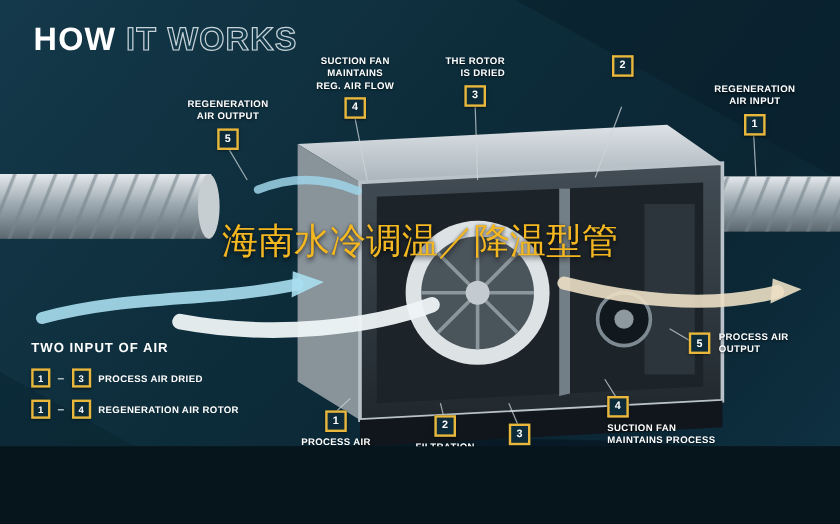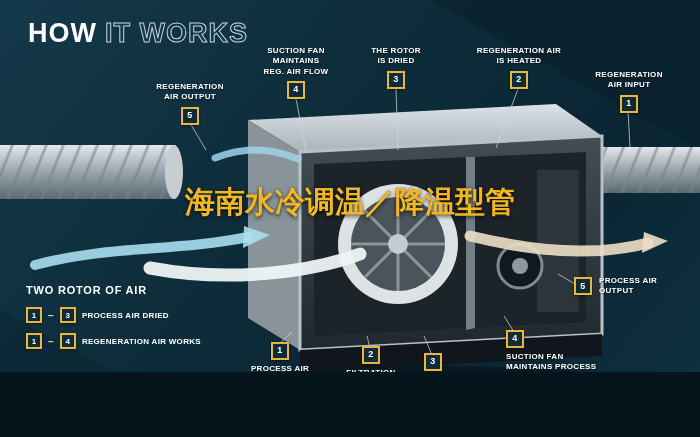--- a/index.html
+++ b/index.html
@@ -14,31 +14,31 @@
   .header .t-bold{color:#ffffff;}
   .header .t-light{color:#12394a;-webkit-text-stroke:1px #c8d3d9;margin-left:8px;}
   .callout{position:absolute;z-index:4;display:flex;flex-direction:column;align-items:center;gap:4px;
     color:#ffffff;font-size:8px;font-weight:bold;letter-spacing:.3px;text-align:center;line-height:1.3;}
   .callout .lbl{white-space:pre-line;text-shadow:0 1px 2px rgba(0,0,0,.6);}
   .badge{flex:0 0 auto;width:14px;height:14px;border:2px solid #e9b73b;background:#0d2b38;color:#ffffff;
     display:flex;align-items:center;justify-content:center;font-size:9px;font-weight:bold;box-shadow:0 1px 2px rgba(0,0,0,.5);}
   .callout.row{flex-direction:row;align-items:center;gap:7px;text-align:left;}
   .callout.align-start{align-items:flex-start;text-align:left;}
   .overlay-title{position:absolute;left:0;right:0;top:182px;z-index:5;text-align:center;
-    font-size:30px;line-height:1.3;font-weight:bold;color:#f3b722;
+    font-size:30px;line-height:1.3;font-weight:normal;color:#f3b722;
     text-shadow:0 2px 4px rgba(0,0,0,.6),0 0 2px rgba(0,0,0,.45);}
   .legend{position:absolute;left:26px;top:284px;z-index:4;color:#fff;}
   .legend .legend-heading{font-size:11px;font-weight:bold;letter-spacing:.8px;margin-bottom:11px;}
   .legend .legend-row{display:flex;align-items:center;gap:6px;margin-bottom:10px;font-size:8px;font-weight:bold;letter-spacing:.3px;}
   .legend .badge{width:12px;height:12px;font-size:8px;}
   .legend .dash{color:#cfd9de;font-size:10px;}
   
   #c5L{left:140px;top:82px;width:100px;}
   #c4T{left:252px;top:46px;width:88px;}
-  #c3T{left:360px;top:46px;width:72px;}
+  #c3T{left:360px;top:46px;width:72px;text-align:right;}
   #c2T{left:476px;top:46px;width:86px;}
   #c1T{left:586px;top:70px;width:86px;}
   #c5R{left:574px;top:276px;width:120px;}
   #c4B{left:506px;top:330px;width:108px;}
   #c3B{left:424px;top:353px;width:104px;}
   #c2B{left:340px;top:346px;width:62px;}
   #c1B{left:244px;top:342px;width:72px;}
 </style>
 </head>
 <body>
@@ -149,22 +149,20 @@
 MAINTAINS
 REG. AIR FLOW</span>
     <span class="badge">4</span>
   </div>
   <div class="callout" id="c3T">
     <span class="lbl">THE ROTOR
 IS DRIED</span>
     <span class="badge">3</span>
   </div>
   <div class="callout" id="c2T">
-    <span class="lbl">REGENERATION AIR
-IS HEATED</span>
     <span class="badge">2</span>
   </div>
   <div class="callout" id="c1T">
     <span class="lbl">REGENERATION
 AIR INPUT</span>
     <span class="badge">1</span>
   </div>
 
   <div class="callout row" id="c5R">
     <span class="badge">5</span>
@@ -184,28 +182,28 @@
     <span class="badge">2</span>
     <span class="lbl">FILTRATION</span>
   </div>
   <div class="callout" id="c1B">
     <span class="badge">1</span>
     <span class="lbl">PROCESS AIR
 INPUT</span>
   </div>
 
   <div class="legend">
-    <div class="legend-heading">TWO ROTOR OF AIR</div>
+    <div class="legend-heading">TWO INPUT OF AIR</div>
     <div class="legend-row">
       <span class="badge">1</span>
       <span class="dash">–</span>
       <span class="badge">3</span>
       <span>PROCESS AIR DRIED</span>
     </div>
     <div class="legend-row">
       <span class="badge">1</span>
       <span class="dash">–</span>
       <span class="badge">4</span>
-      <span>REGENERATION AIR WORKS</span>
+      <span>REGENERATION AIR ROTOR</span>
     </div>
   </div>
 
 </div>
 
 </body></html>

